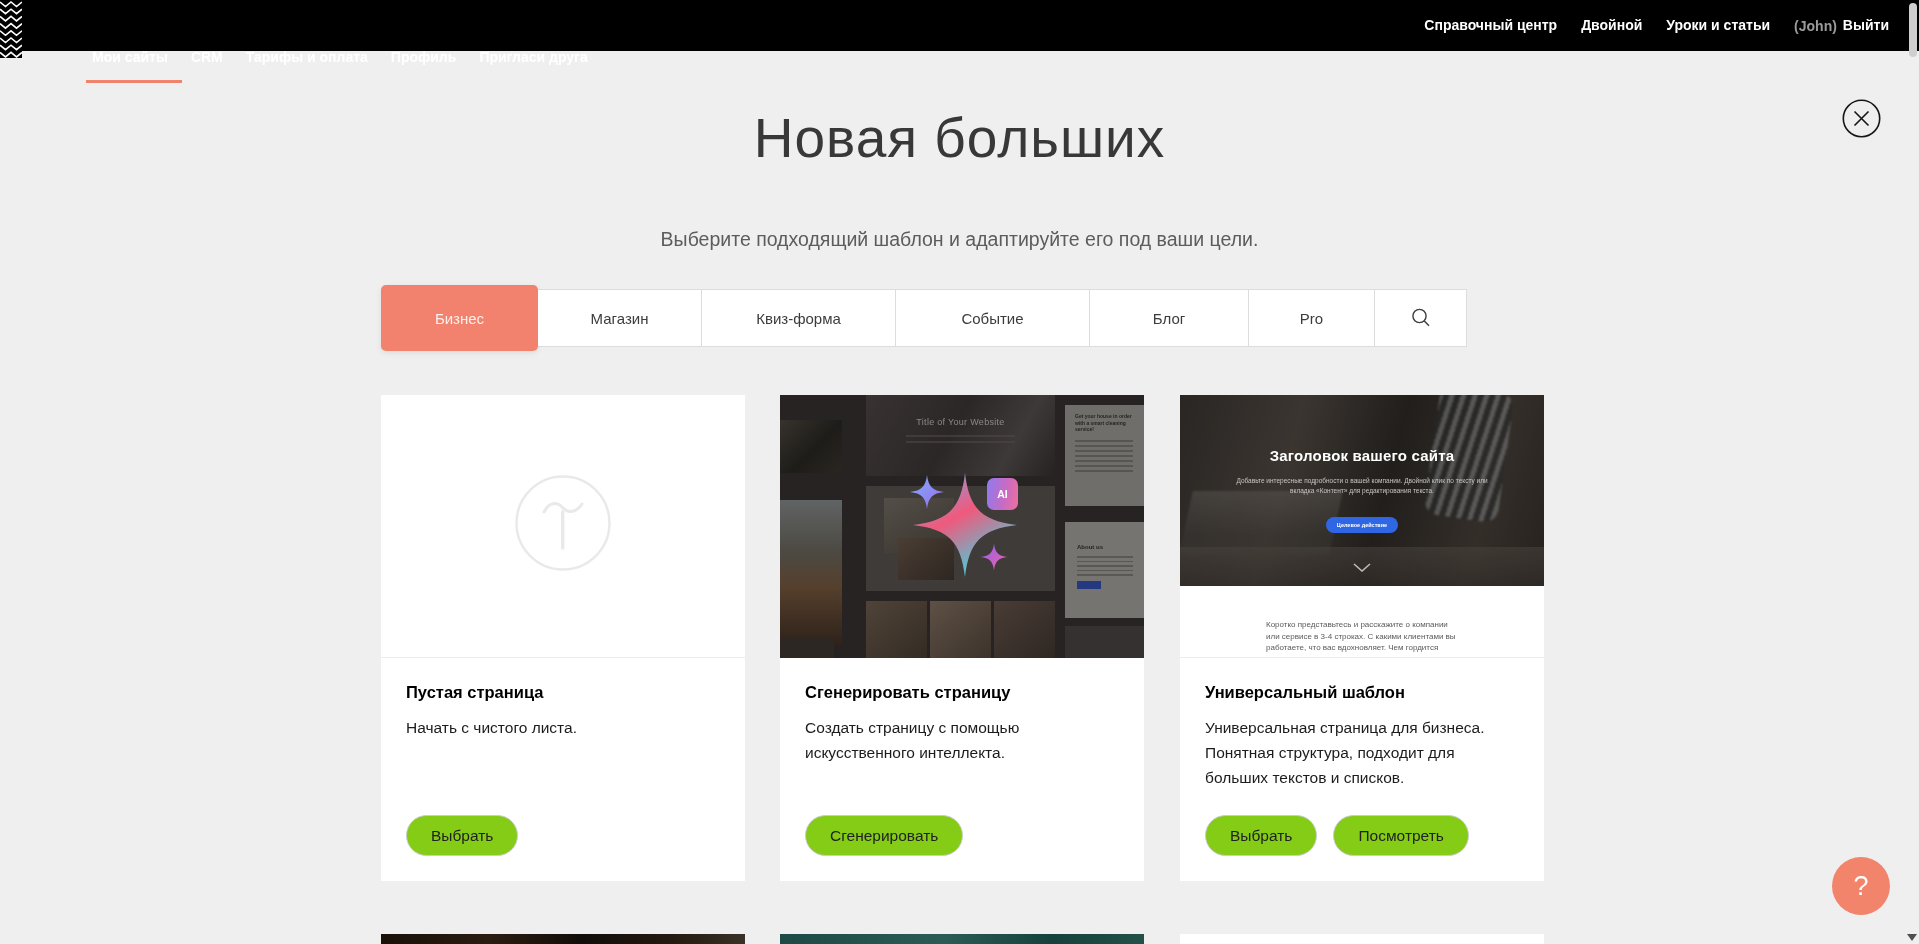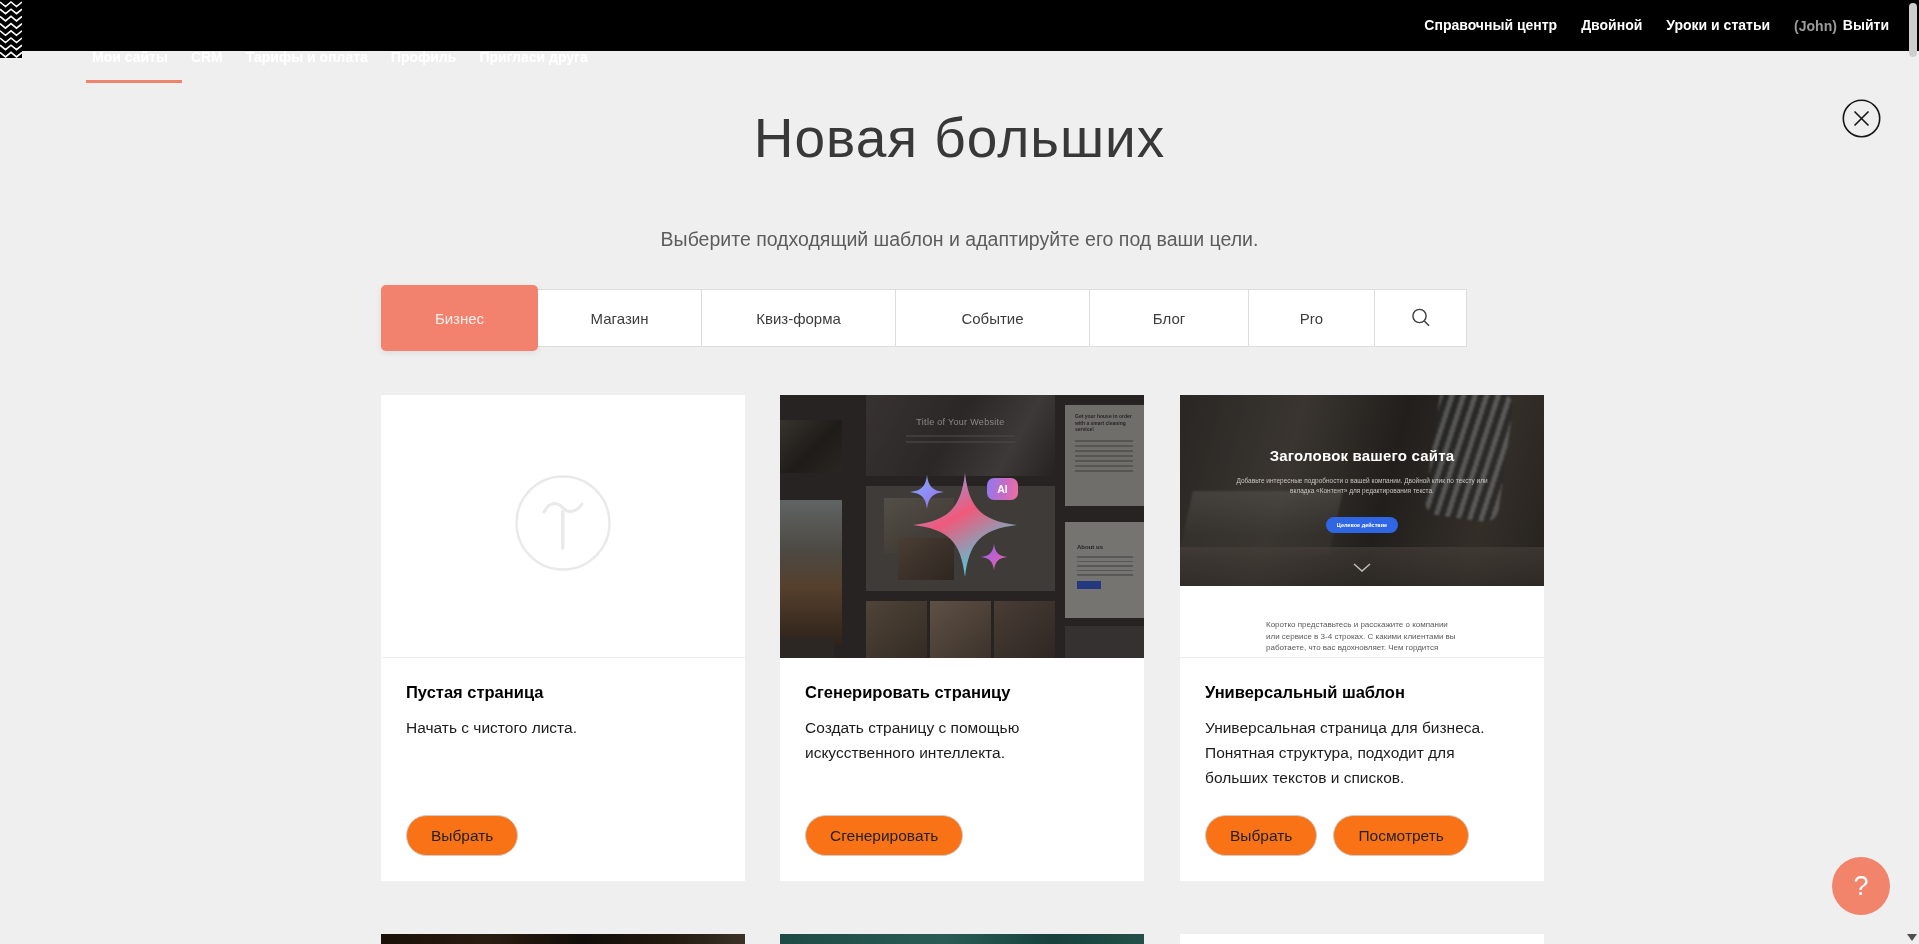--- a/index.html
+++ b/index.html
@@ -37,21 +37,21 @@
   .tab.active { background:#f2826d; color:#fdf0ec; border-radius:5px; margin:-4px 0 -4px -1px; height:66px; width:157px; border:none; box-shadow:0 2px 6px rgba(0,0,0,.08); }
 
   
   .card { position:absolute; top:395px; width:364px; height:486px; background:#fff; }
   .card.c1 { left:381px; } .card.c2 { left:780px; } .card.c3 { left:1180px; }
   .card-img { position:relative; width:364px; height:263px; overflow:hidden; }
   .card.c1 .card-img, .card.c3 .card-img { border-bottom:1px solid #ededed; }
   .card-title { position:absolute; left:25px; top:288px; font-size:16.5px; font-weight:bold; color:#000; }
   .card-desc { position:absolute; left:25px; top:320px; width:300px; font-size:15.5px; line-height:1.62; color:#1c1c1c; }
   .card-actions { position:absolute; left:25px; top:420px; display:flex; gap:16px; }
-  .pill-btn { height:41px; padding:0 24px; border:1px solid #cccccc; border-radius:22px; background:#f97316; font-family:"Liberation Sans",sans-serif; font-size:15.5px; color:#222; display:flex; align-items:center; cursor:pointer; white-space:nowrap; }
+  .pill-btn { height:41px; padding:0 24px; border:1px solid #cccccc; border-radius:22px; background:#84cc16; font-family:"Liberation Sans",sans-serif; font-size:15.5px; color:#222; display:flex; align-items:center; cursor:pointer; white-space:nowrap; }
 
   
   .blank-logo { position:absolute; left:133px; top:79px; width:98px; height:98px; }
 
   
   .collage { position:absolute; inset:0; background:#2f2d2b; }
   .tile { position:absolute; }
   .t-office { left:0; top:25px; width:62px; height:53px; background:linear-gradient(135deg,#4a463c 0%,#23211c 55%,#35322a 100%); }
   .t-sofa { left:0; top:105px; width:62px; height:145px; background:linear-gradient(180deg,#8e9596 0%,#6d6a60 35%,#7c5a3c 60%,#3c2b1d 100%); }
   .t-people-l { left:0; top:242px; width:54px; height:21px; background:#3a332e; }
@@ -69,21 +69,21 @@
   .t-page1 { left:285px; top:10px; width:79px; height:101px; background:#a7a5a1; padding:8px 0 0 10px; }
   .t-page1 .pg-h { font-size:5px; font-weight:bold; color:#2e2c2a; width:62px; line-height:1.3; }
   .t-page1 .pg-lines { margin-top:5px; width:58px; height:34px; background:repeating-linear-gradient(0deg,#7e7c78 0 1.5px,transparent 1.5px 5px); }
   .t-page2 { left:285px; top:127px; width:79px; height:96px; background:#b0aeaa; padding:22px 0 0 12px; }
   .t-page2 .pg-h { font-size:6px; font-weight:bold; color:#2e2c2a; }
   .t-page2 .pg-lines { margin-top:4px; width:56px; height:22px; background:repeating-linear-gradient(0deg,#84827e 0 1.5px,transparent 1.5px 4.5px); }
   .t-page2 .pg-btn { margin-top:5px; width:24px; height:8px; background:#2d4fc0; }
   .t-page3 { left:285px; top:231px; width:79px; height:32px; background:#474341; }
   .collage-overlay { position:absolute; inset:0; background:rgba(24,22,21,.38); }
   .sparkles { position:absolute; left:118px; top:63px; width:140px; height:140px; }
-  .ai-badge { position:absolute; left:207px; top:83px; width:31px; height:22px; border-radius:7px; background:linear-gradient(100deg,#8d7bf0 0%,#c66bc4 55%,#ef6f9e 100%); color:#fff; font-size:10.5px; font-weight:bold; display:flex; align-items:center; justify-content:center; }
+  .ai-badge { position:absolute; left:207px; top:83px; width:31px; height:32px; border-radius:7px; background:linear-gradient(100deg,#8d7bf0 0%,#c66bc4 55%,#ef6f9e 100%); color:#fff; font-size:10.5px; font-weight:bold; display:flex; align-items:center; justify-content:center; }
 
   
   .hero3 { position:absolute; left:0; top:0; width:364px; height:208px; background:linear-gradient(105deg,#3a3633 0%,#575049 30%,#2c2926 55%,#4c443d 80%,#332e2a 100%); overflow:hidden; }
   .hero3 .shirt { position:absolute; left:252px; top:-6px; width:74px; height:130px; border-radius:14px; background:repeating-linear-gradient(100deg,#c9ced1 0 5px,#333a3f 5px 11px); opacity:.55; filter:blur(1px); transform:rotate(8deg); }
   .hero3 .laptop { position:absolute; left:6px; top:96px; width:150px; height:64px; background:linear-gradient(180deg,#8d8883 0%,#57524d 70%); opacity:.5; filter:blur(1px); transform:skewX(-12deg); }
   .hero3 .desk { position:absolute; left:0; top:152px; width:364px; height:39px; background:linear-gradient(180deg,#6d645c 0%,#49423c 100%); opacity:.6; }
   .hero3 .shade { position:absolute; inset:0; background:rgba(18,16,15,.42); }
   .hero3 .h3-title { position:absolute; left:0; top:52px; width:100%; text-align:center; font-size:15px; font-weight:bold; color:#fff; letter-spacing:.2px; }
   .hero3 .h3-sub { position:absolute; left:52px; top:81px; width:260px; text-align:center; font-size:6.5px; line-height:1.5; color:#c7c4c2; }
   .hero3 .h3-cta { position:absolute; left:146px; top:122px; width:72px; height:16px; border-radius:8px; background:#2f66e3; color:#fff; font-size:5.5px; font-weight:bold; display:flex; align-items:center; justify-content:center; }

